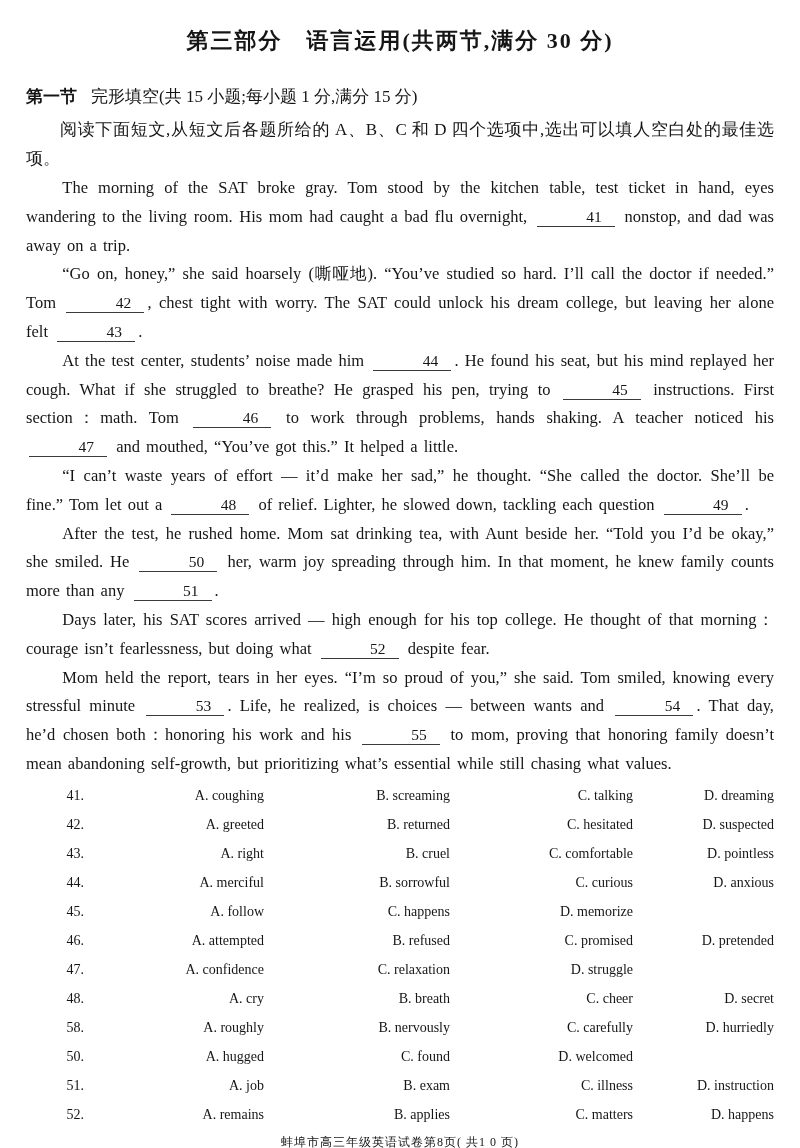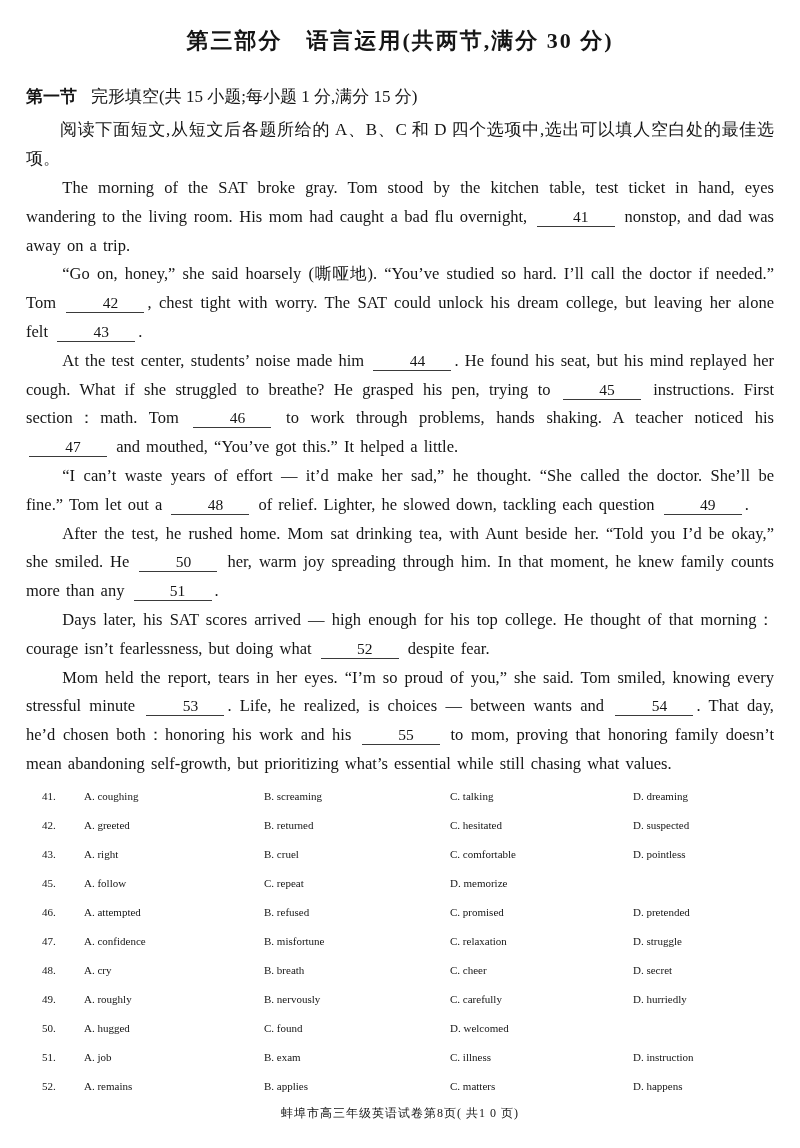--- a/index.html
+++ b/index.html
@@ -43,33 +43,34 @@
     text-indent: 2.2em;
     text-align: justify;
     word-spacing: 2px;
   }
 
   .blank {
     display: inline-block;
     min-width: 78px;
     margin: 0 3px;
     border-bottom: 1px solid #3a3a3a;
-    text-align: left;
+    text-align: center;
     font-size: 15.5px;
     line-height: 18px;
   }
 
   .options { margin-top: 3px; }
   .q-row {
     display: grid;
     grid-template-columns: 42px 180px 186px 183px auto;
     align-items: center;
     height: 29px;
     padding-left: 16px;
-    font-size: 11px;
+    font-size: 14px;
+    text-align: right;
   }
   .q-num { }
   .q-opt { white-space: nowrap; }
 
   .footer {
     margin-top: 4px;
     text-align: center;
     font-size: 12px;
     letter-spacing: 1px;
   }
@@ -112,48 +113,54 @@
         <span class="q-opt">D. suspected</span>
       </div>
       <div class="q-row">
         <span class="q-num">43.</span>
         <span class="q-opt">A. right</span>
         <span class="q-opt">B. cruel</span>
         <span class="q-opt">C. comfortable</span>
         <span class="q-opt">D. pointless</span>
       </div>
       <div class="q-row">
+        <span class="q-num">44.</span>
+        <span class="q-opt">A. merciful</span>
+        <span class="q-opt">B. sorrowful</span>
+        <span class="q-opt">C. curious</span>
+        <span class="q-opt">D. anxious</span>
+      </div>
+      <div class="q-row">
         <span class="q-num">45.</span>
         <span class="q-opt">A. follow</span>
-        <span class="q-opt">C. repeat</span>
+        <span class="q-opt">C. happens</span>
         <span class="q-opt">D. memorize</span>
       </div>
       <div class="q-row">
         <span class="q-num">46.</span>
         <span class="q-opt">A. attempted</span>
         <span class="q-opt">B. refused</span>
         <span class="q-opt">C. promised</span>
         <span class="q-opt">D. pretended</span>
       </div>
       <div class="q-row">
         <span class="q-num">47.</span>
         <span class="q-opt">A. confidence</span>
-        <span class="q-opt">B. misfortune</span>
         <span class="q-opt">C. relaxation</span>
         <span class="q-opt">D. struggle</span>
       </div>
       <div class="q-row">
         <span class="q-num">48.</span>
         <span class="q-opt">A. cry</span>
         <span class="q-opt">B. breath</span>
         <span class="q-opt">C. cheer</span>
         <span class="q-opt">D. secret</span>
       </div>
       <div class="q-row">
-        <span class="q-num">49.</span>
+        <span class="q-num">58.</span>
         <span class="q-opt">A. roughly</span>
         <span class="q-opt">B. nervously</span>
         <span class="q-opt">C. carefully</span>
         <span class="q-opt">D. hurriedly</span>
       </div>
       <div class="q-row">
         <span class="q-num">50.</span>
         <span class="q-opt">A. hugged</span>
         <span class="q-opt">C. found</span>
         <span class="q-opt">D. welcomed</span>

